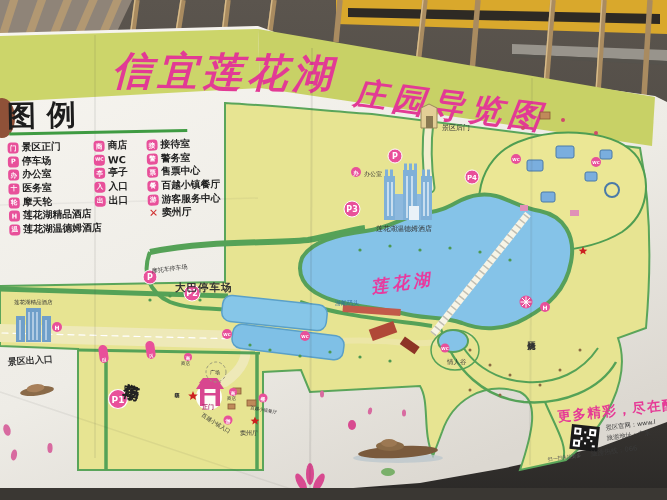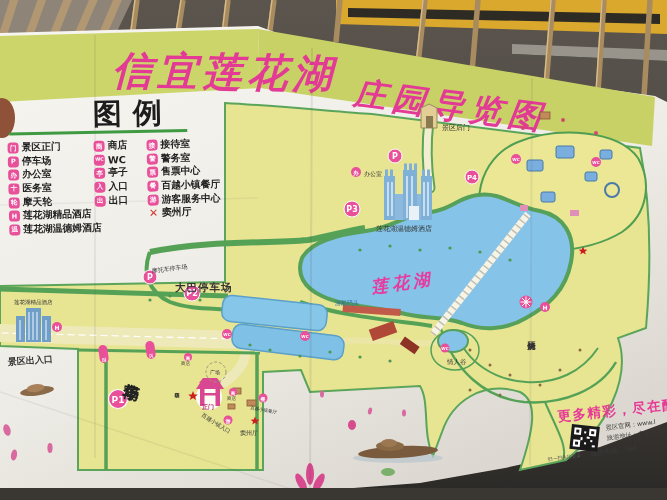--- a/index.html
+++ b/index.html
@@ -1,17 +1,17 @@
 <!DOCTYPE html>
 <html><head>
 <meta charset="utf-8">
 <style>
   html,body{margin:0;padding:0;background:#3a3733;}
   .stage{position:relative;width:667px;height:488px;overflow:hidden;
-         font-family:"DejaVu Sans","Liberation Sans",sans-serif;text-align:center;}
+         font-family:"DejaVu Sans","Liberation Sans",sans-serif;}
   .stage svg{position:absolute;left:0;top:0;}
   svg text{font-family:"DejaVu Sans","Liberation Sans",sans-serif;}
   .vtext{writing-mode:vertical-rl;text-orientation:upright;}
   
   .legend{position:absolute;left:8px;top:98px;width:252px;transform:rotate(-1.2deg);
           color:#222;}
   .lg-head{font-size:29px;font-weight:bold;letter-spacing:11px;color:#1d1d1d;line-height:30px;}
   .lg-rule{width:178px;height:3px;background:#3f9b42;margin:2px 0 6px 2px;}
   .lg-cols{display:flex;}
   .lg-col1{width:86px;} .lg-col2{width:53px;} .lg-col3{flex:1;}

